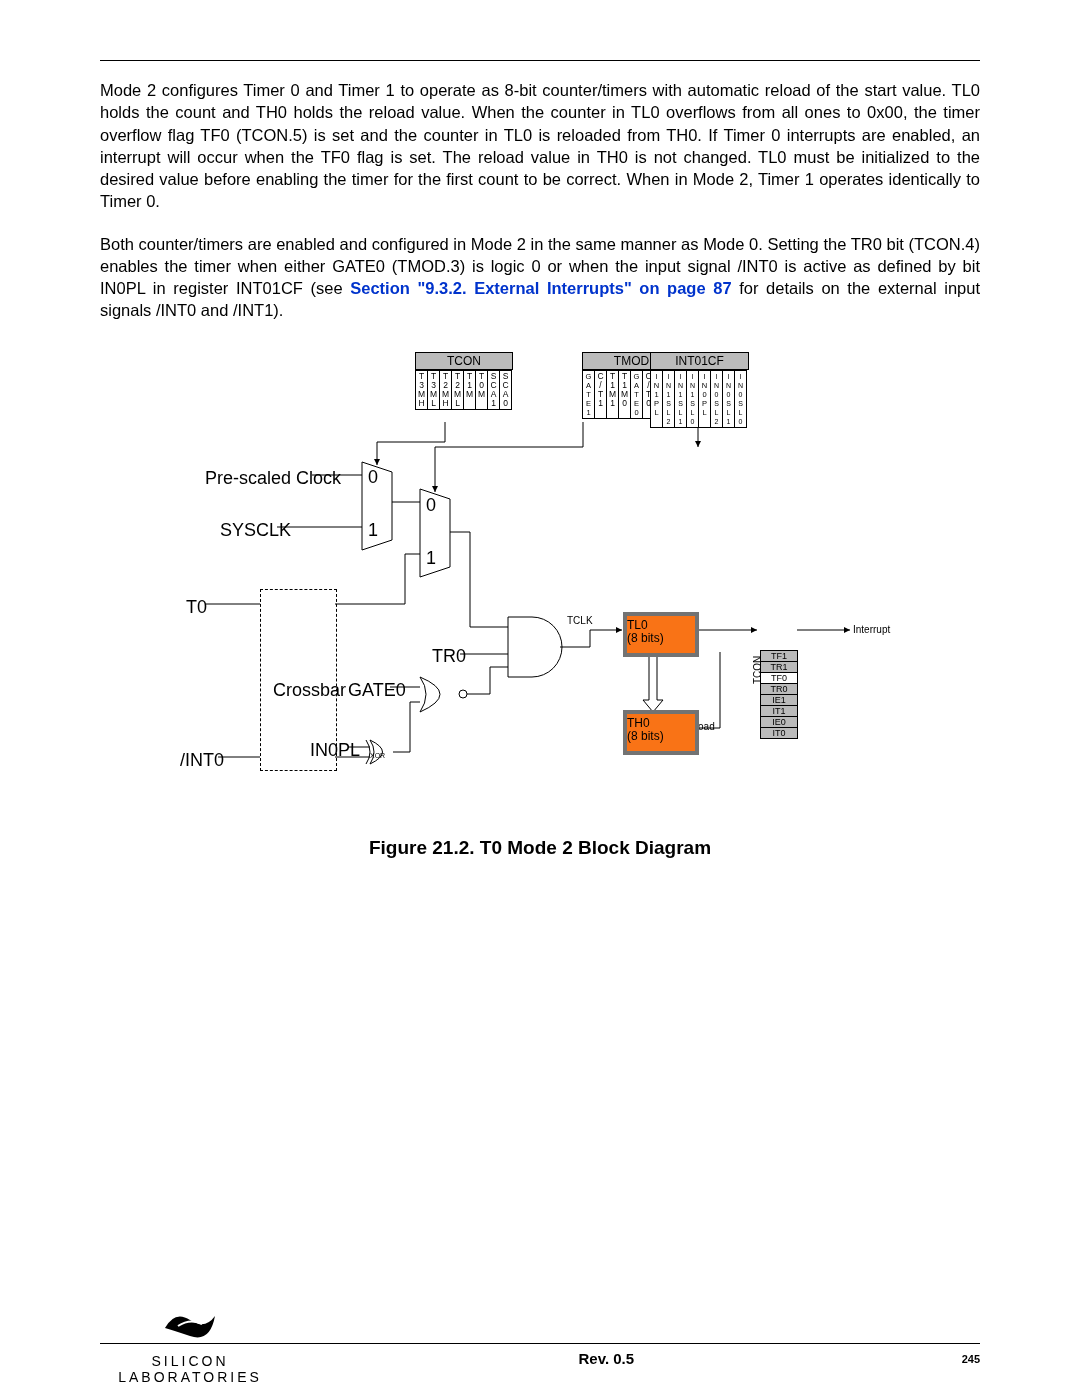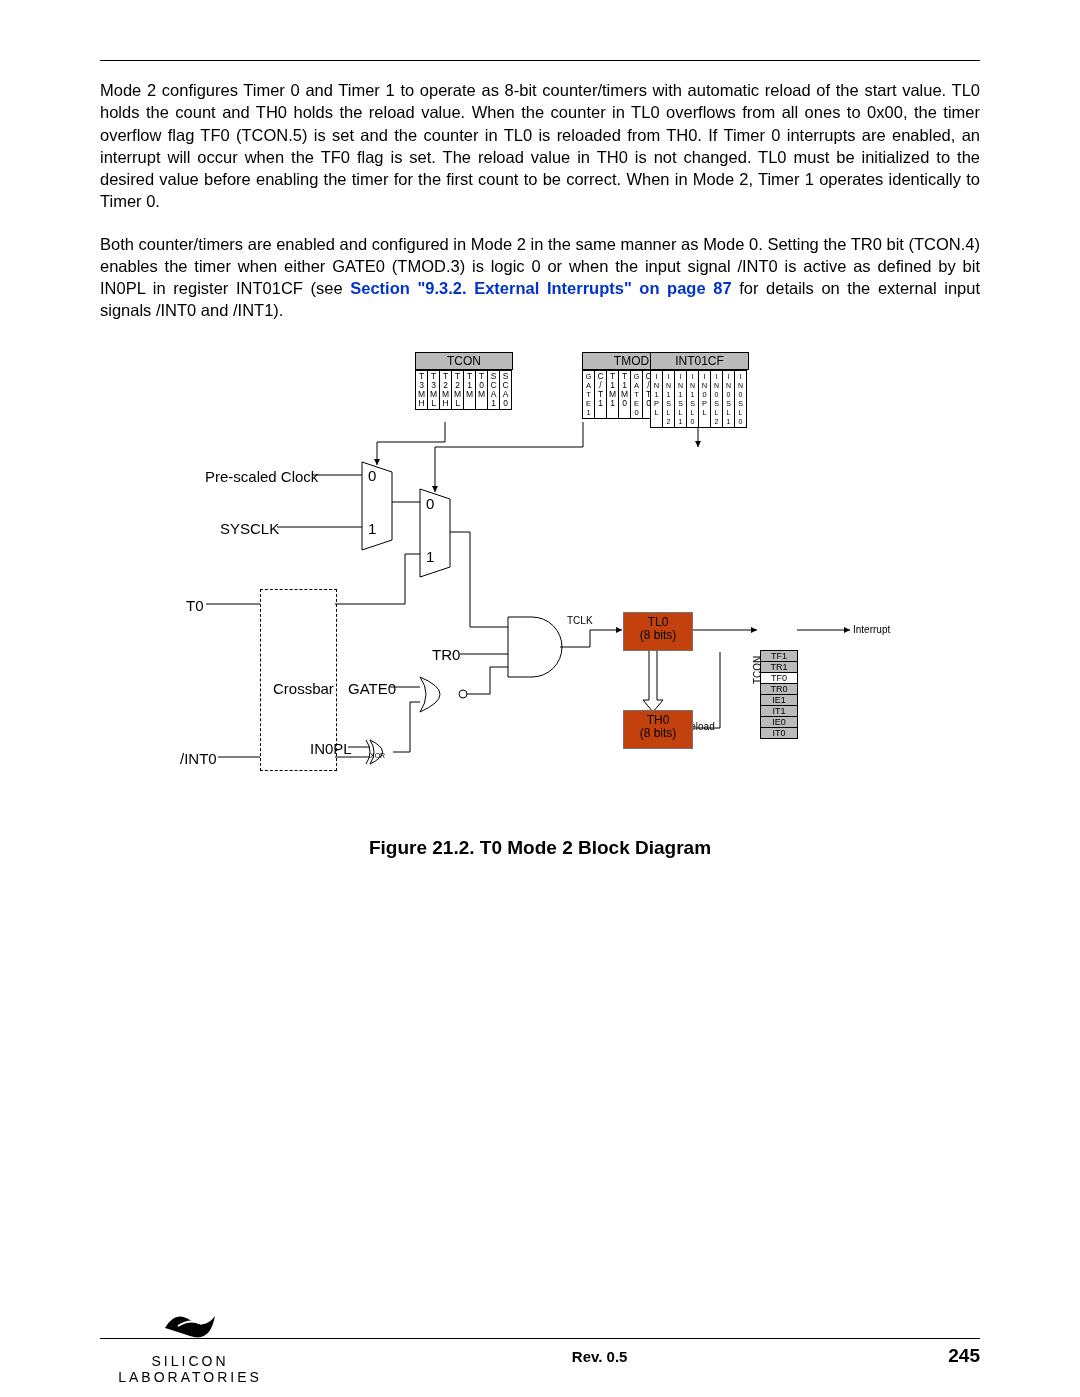--- a/index.html
+++ b/index.html
@@ -71,28 +71,28 @@
     border-left: none;
     width: 11px;
     font-size: 8.5px;
     line-height: 9px;
     padding: 1px 0;
     background: #fff;
   }
   .bitcol:first-child { border-left: 1px solid #000; }
   .lbl {
     position: absolute;
-    font-size: 15px;
+    font-size: 18px;
   }
   .small-lbl { position:absolute; font-size:10px; }
   .box {
     position: absolute;
-    border: 1px solid #737373;
-    background: #c2410c;
-    text-align: center;
+    border: 4px solid #737373;
+    background: #f97316;
+    text-align: left;
     font-size: 12px;
     line-height: 1.1;
     padding-top: 3px;
   }
   .tconbox {
     position: absolute;
     border: 1px solid #000;
     background: #bbb;
     font-size: 9px;
   }
@@ -120,21 +120,21 @@
     border-top:1.5px solid #000;
     margin-bottom: 6px;
   }
   .footer-row {
     display:flex;
     justify-content:space-between;
     align-items:center;
     font-size: 14px;
   }
   .rev { font-weight:bold; font-size:15px; flex:1; text-align:center; }
-  .pagenum { font-weight:bold; font-size:19px;margin-left:29px; }
+  .pagenum { font-weight:bold; font-size:11px;margin-left:29px; }
   .logo {
     position:absolute;
     left: 0px;
     bottom: -18px;
     width: 180px;
     text-align:center;
   }
   .logo-text {
     font-size: 14px;
     letter-spacing: 3px;

